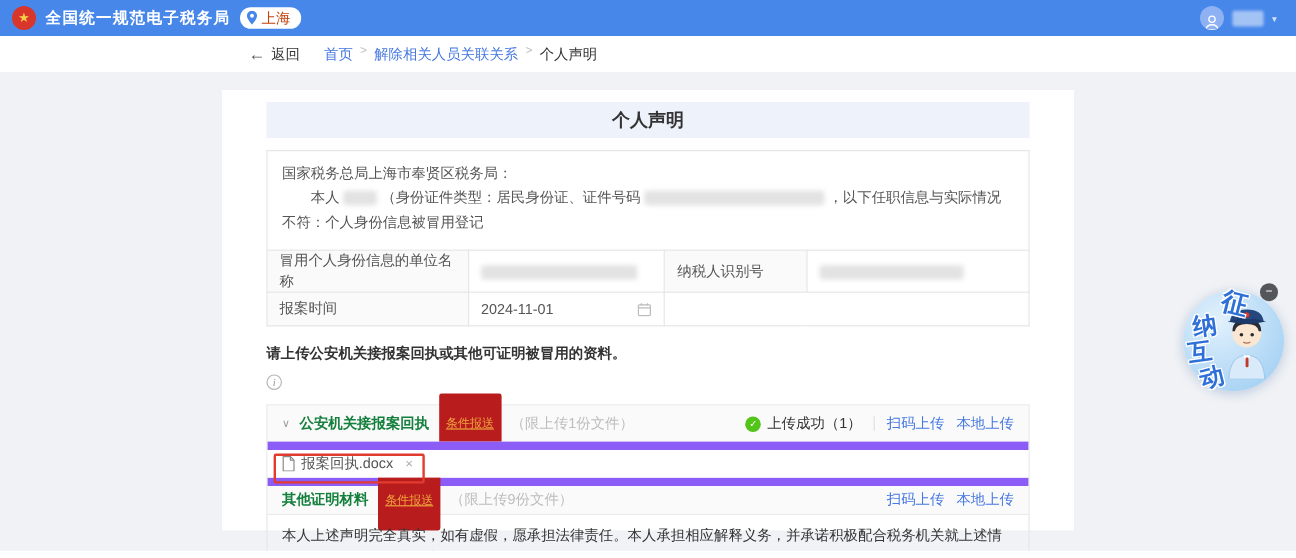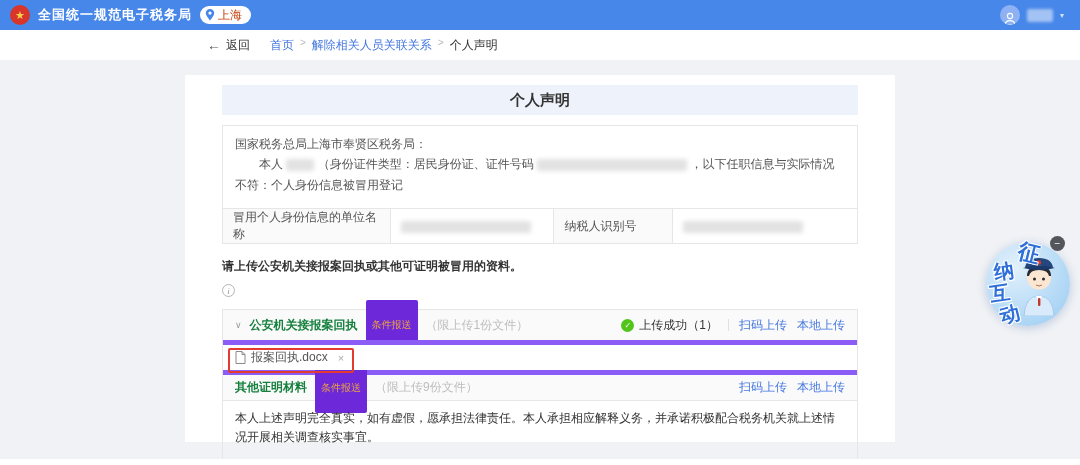--- a/index.html
+++ b/index.html
@@ -50,26 +50,26 @@
   .date-cell { display:flex; align-items:center; justify-content:space-between; }
   .bold-note { margin-top:14px; font-weight:bold; color:#333; }
   .gray-note { margin-top:9px; color:#9a9a9a; display:flex; align-items:center; gap:4px; }
   .circle-i { width:13px; height:13px; border:1px solid #b5b5b5; border-radius:50%;
     display:inline-flex; align-items:center; justify-content:center; font-size:9px;
     color:#999; cursor:pointer; font-style:italic; font-family:"Liberation Serif",serif; }
   
   .upload-box { border:1px solid #e6e6e6; margin-top:12px; }
   .u-row { height:30px; background:#fafafa; display:flex; align-items:center;
     justify-content:space-between; padding:0 12px; }
-  .u-row + .u-row, .file-row + .u-row, .u-row + .file-row { border-top:5px solid #8b5cf6; }
+  .u-row + .u-row, .file-row + .u-row, .u-row + .file-row { border-top:7px solid #8b5cf6; }
   .row-left { display:flex; align-items:center; gap:8px; }
   .chev-down { color:#999; font-size:9px; cursor:pointer; }
   .sec-name { font-weight:bold; color:#15803d; }
-  .badge { background:#6d28d9; color:#eda33e; font-size:10px; padding:18px 6px;
-    border-radius:2px; }
+  .badge { background:#b91c1c; color:#eda33e; font-size:10px; padding:18px 6px;
+    border-radius:2px;text-decoration:underline; }
   .limit { color:#bdbdbd; }
   .row-right { display:flex; align-items:center; gap:10px; }
   .status-ok { display:flex; align-items:center; gap:5px; color:#333; }
   .check-circle { width:13px; height:13px; border-radius:50%; background:#52c41a;
     color:#fff; font-size:8px; display:inline-flex; align-items:center; justify-content:center; }
   .vdiv { width:1px; height:12px; background:#e0e0e0; }
   .link { color:#4678e0; cursor:pointer; }
   .file-row { height:30px; background:#fff; display:flex; align-items:center;
     padding:0 12px; position:relative; }
   .file-chip { display:flex; align-items:center; gap:5px; color:#555; cursor:pointer; }
@@ -157,20 +157,35 @@
         <tr>
       <td class="lbl" style="width:162px;">冒用个人身份信息的单位名称</td>
       <td style="width:158px;">
         <span class="redact" style="width:130px;"></span>
       </td>
       <td class="lbl" style="width:114px;">纳税人识别号</td>
       <td style="width:179px;">
         <span class="redact" style="width:120px;"></span>
       </td>
     </tr>
+    <tr>
+      <td class="lbl">报案时间</td>
+      <td>
+        <span class="date-cell">
+          <span>2024-11-01</span>
+          <svg width="12" height="12" viewBox="0 0 12 12">
+            <rect x="1" y="2" width="10" height="9" rx="1" fill="none" stroke="#bbb" stroke-width="1"></rect>
+            <line x1="1" y1="4.5" x2="11" y2="4.5" stroke="#bbb" stroke-width="1"></line>
+            <line x1="3.5" y1="0.8" x2="3.5" y2="2.6" stroke="#bbb" stroke-width="1"></line>
+            <line x1="8.5" y1="0.8" x2="8.5" y2="2.6" stroke="#bbb" stroke-width="1"></line>
+          </svg>
+        </span>
+      </td>
+      <td colspan="2"></td>
+    </tr>
   </tbody>
     </table>
 
   <div class="bold-note">请上传公安机关接报案回执或其他可证明被冒用的资料。</div>
   <div class="gray-note">
     <span class="circle-i">i</span>
   </div>
 
   <div class="upload-box">
 

